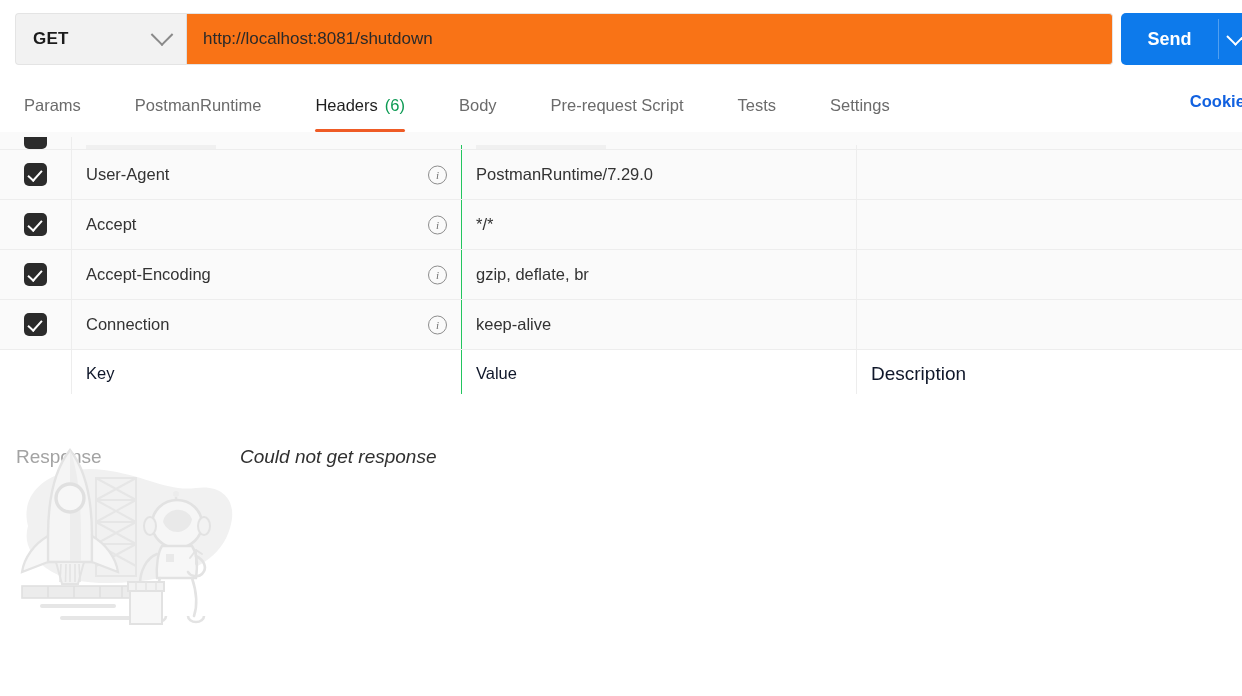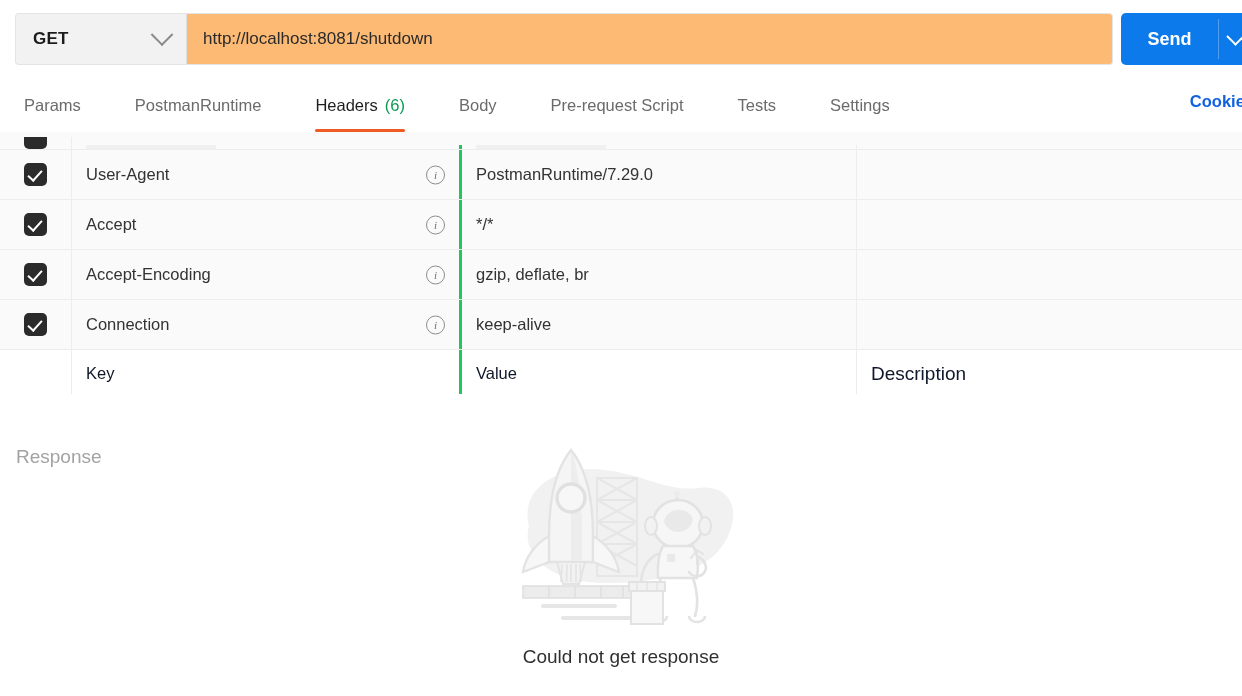--- a/index.html
+++ b/index.html
@@ -59,21 +59,21 @@
     letter-spacing: .2px;
   }
   .chev {
     width: 14px; height: 14px;
     border-right: 2px solid #8a8a8a;
     border-bottom: 2px solid #8a8a8a;
     transform: rotate(45deg) translate(-3px,-3px);
   }
   .url-input {
     flex: 0 0 926px;
-    background: #fdba74;
+    background: #f97316;
     border: 1px solid #e4e4e4;
     border-left: none;
     border-radius: 0 4px 4px 0;
     display: flex;
     align-items: center;
     padding-left: 16px;
     box-sizing: border-box;
     font-size: 17px;
     color: #2a2a2a;
     cursor: text;
@@ -219,21 +219,21 @@
   }
   .c-key {
     flex: 0 0 390px;
     display: flex;
     align-items: center;
     padding-left: 14px;
     box-sizing: border-box;
     font-size: 16.5px;
     color: #333333;
     position: relative;
-    border-right: 3px solid #22c55e;
+    border-right: 1px solid #22c55e;
     cursor: text;
     text-align: center;
   }
   .c-val {
     flex: 0 0 395px;
     display: flex;
     align-items: center;
     padding-left: 14px;
     box-sizing: border-box;
     font-size: 16.5px;
@@ -293,22 +293,23 @@
     left: 16px; top: 12px;
     font-size: 19px;
     color: #a3a3a3;
     margin-top: 40px;
   }
   .empty {
     position: absolute;
     left: 0; right: 0;
     top: 36px;
     display: flex;
-    flex-direction: column;
-    align-items: center;
+    flex-direction: row;
+    align-items: flex-start;
+    font-style: italic;
   }
   .empty-msg {
     margin-top: 16px;
     font-size: 19px;
     color: #303030;
   }
 </style>
 </head>
 <body>
 

